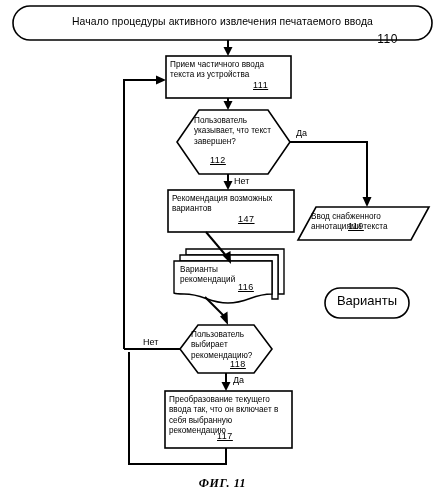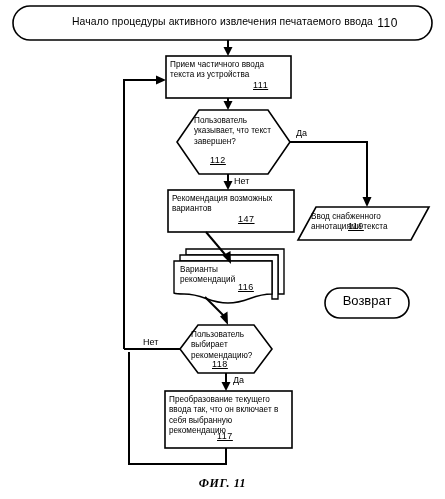--- a/index.html
+++ b/index.html
@@ -73,21 +73,21 @@
   #start-text {
     left: 0;
     top: 17px;
     width: 445px;
     text-align: center;
     font-size: 10.4px;
     letter-spacing: 0.1px;
   }
   #start-ref {
     left: 0;
-    top: 16px;
+    top: 32px;
     width: 445px;
     text-align: center;
     font-size: 12px;
     text-decoration: none;
     padding-left: 330px;
     box-sizing: border-box;
   }
   #return-text {
     left: 325px;
     top: 296px;
@@ -180,29 +180,29 @@
   <div class="txt" style="left:194px; top:116px; width:88px;">Пользователь указывает, что текст завершен?</div>
   <div class="ref" style="left:210px; top:155px;">112</div>
 
   <div class="txt" style="left:172px; top:194px; width:120px;">Рекомендация возможных вариантов</div>
   <div class="ref" style="left:238px; top:214px;">147</div>
 
   <div class="txt" style="left:180px; top:265px; width:90px;">Варианты рекомендаций</div>
   <div class="ref" style="left:238px; top:282px;">116</div>
 
   <div class="txt" style="left:191px; top:330px; width:76px;">Пользователь выбирает рекомендацию?</div>
-  <div class="ref" style="left:212px; top:359px;">118</div>
+  <div class="ref" style="left:230px; top:359px;">118</div>
 
   <div class="txt" style="left:169px; top:395px; width:122px;">Преобразование текущего ввода так, что он включает в себя выбранную рекомендацию</div>
   <div class="ref" style="left:217px; top:431px;">117</div>
 
   <div class="txt" style="left:311px; top:212px; width:108px; text-align:left;">Ввод снабженного аннотациями текста</div>
   <div class="ref" style="left:348px; top:221px;">119</div>
 
-  <div class="txt" id="return-text">Возврат</div>
+  <div class="txt" id="return-text">Варианты</div>
 
   <div class="edge-label" style="left:296px; top:128px;">Да</div>
   <div class="edge-label" style="left:234px; top:176px;">Нет</div>
   <div class="edge-label" style="left:143px; top:337px;">Нет</div>
   <div class="edge-label" style="left:233px; top:375px;">Да</div>
 
   <div id="fig-caption">ФИГ. 11</div>
 
 </div>
 

